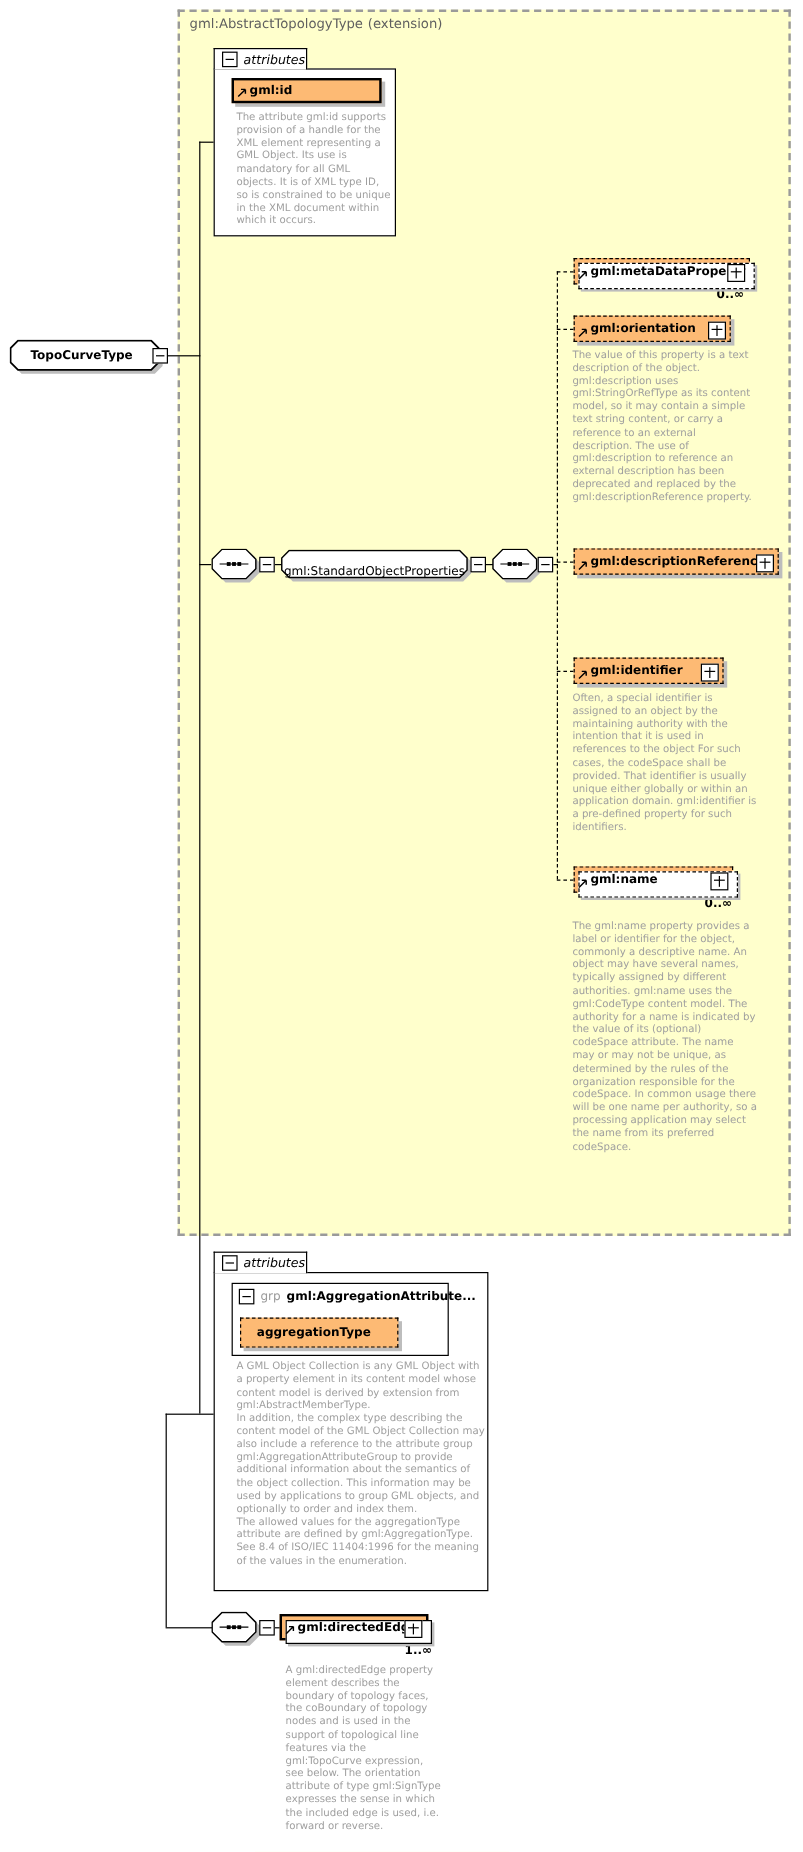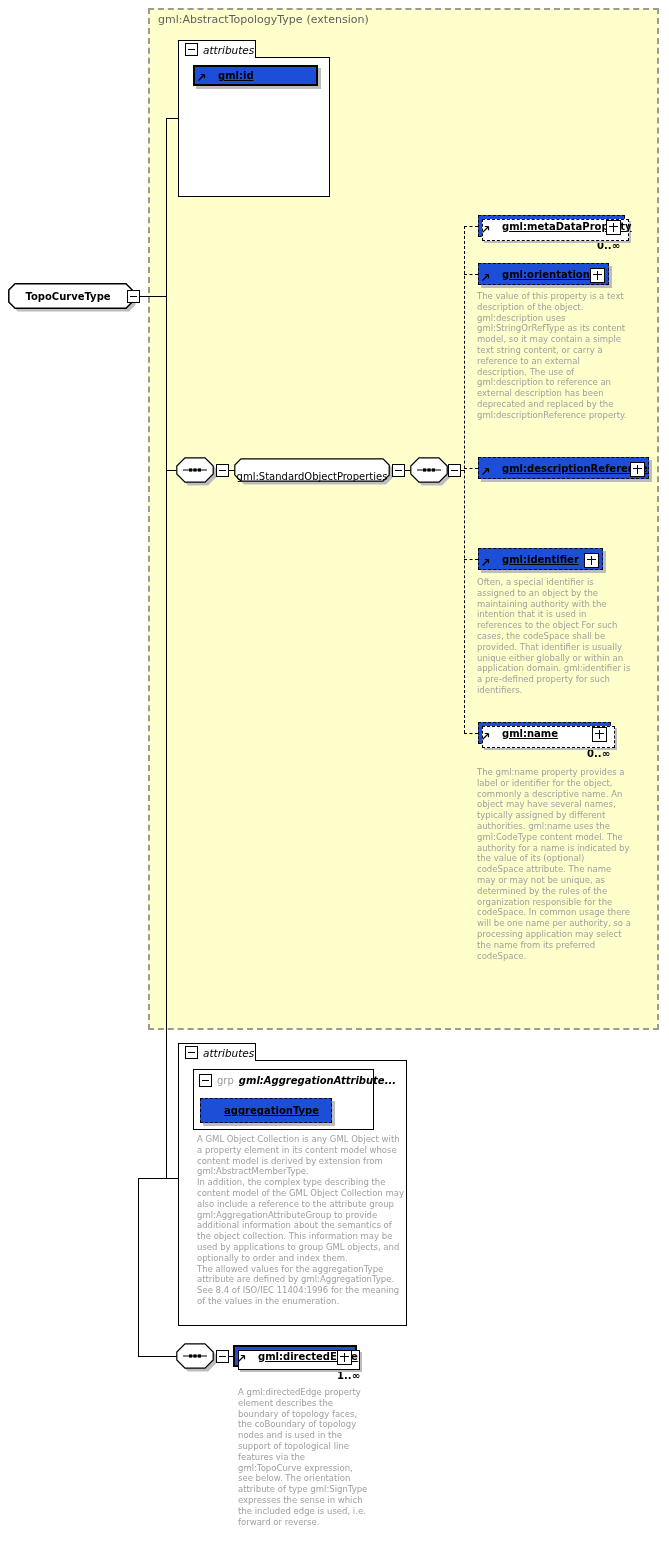--- a/index.html
+++ b/index.html
@@ -19,41 +19,41 @@
   .dash-h{height:0;border-top:1px dashed #000;}
   .dash-v{width:0;border-left:1px dashed #000;}
 
   
   .pm{width:13px;height:13px;background:#fff;border:1px solid #000;}
   .pm::before{content:"";position:absolute;left:2px;right:2px;top:50%;margin-top:-1px;height:1px;background:#000;}
   .pm.plus::after{content:"";position:absolute;top:2px;bottom:2px;left:50%;margin-left:-1px;width:1px;background:#000;}
   .pm.inline{position:relative;flex:0 0 13px;box-sizing:border-box;}
 
   
-  .ebox{background:#1d4ed8;border:1px dashed #000;display:flex;align-items:center;
-        padding-left:23px;font-size:10px;font-weight:700;color:#000;white-space:nowrap;
-        box-shadow:3px 3px 0 #bdbdbd;z-index:1;text-decoration:underline;}
+  .ebox{background:#fdba74;border:1px dashed #000;display:flex;align-items:center;
+        padding-left:13px;font-size:10px;font-weight:700;color:#000;white-space:nowrap;
+        box-shadow:3px 3px 0 #bdbdbd;z-index:1;}
   .ebox.solid{border:2px solid #000;}
   .ebox .pm{position:absolute;right:3px;top:50%;margin-top:-6.5px;}
   .ebox.multi{box-shadow:none;}
   .ebox.multi::before{content:"";position:absolute;z-index:-1;left:3px;top:3px;width:100%;height:100%;
         background:#fff;border:1px dashed #000;box-shadow:2px 2px 0 #bdbdbd;}
   .ebox.multi.solid::before{border:1px solid #000;}
   .ref-arrow{position:absolute;left:2px;bottom:2px;}
 
   
   .tab{background:#fff;border:1px solid #000;border-bottom:none;display:flex;align-items:center;
        gap:5px;padding:0 6px;font-size:10.5px;font-style:italic;z-index:2;}
   .panel{background:#fff;border:1px solid #000;}
 
   
   .grpbox{background:#fff;border:1px solid #000;}
   .grp-head{display:flex;align-items:center;gap:5px;padding:4px 0 0 5px;}
   .grp-kind{font-size:10px;color:#9a9a9a;}
-  .grp-name{font-size:10px;font-weight:700;white-space:nowrap;font-style:italic;}
+  .grp-name{font-size:10px;font-weight:700;white-space:nowrap;}
 
   
   .ann{font-size:8.5px;line-height:10.8px;color:#9f9f9f;}
   .ann.pre{white-space:pre-line;}
 
   
   .card{font-size:10px;font-weight:700;color:#000;text-align:right;white-space:nowrap;}
 
   
   .oct-label{display:flex;align-items:center;justify-content:center;font-size:10px;
@@ -100,20 +100,21 @@
     <span class="pm inline"></span>
     <span>attributes</span>
   </div>
   <div class="abs panel" style="left:178px;top:57px;width:152px;height:140px;"></div>
   <div class="abs ebox solid" style="left:193px;top:65px;width:125px;height:21px;">
     <svg class="ref-arrow" width="9" height="9" viewBox="0 0 9 9">
       <path d="M1.5 7.5 L7.5 1.5 M7.5 1.5 L3.8 1.5 M7.5 1.5 L7.5 5.2" stroke="#000" stroke-width="1.2" fill="none"></path>
     </svg>
     <span>gml:id</span>
   </div>
+  <div class="abs ann" style="left:197px;top:93px;width:130px;">The attribute gml:id supports provision of a handle for the XML element representing a GML Object. Its use is mandatory for all GML objects. It is of XML type ID, so is constrained to be unique in the XML document within which it occurs.</div>
 
   <svg class="abs" style="left:176px;top:457px;" width="42" height="30">
     <polygon points="12,3 32,3 40.5,12 40.5,20 32,28.5 12,28.5 3.5,20 3.5,12" fill="#bdbdbd"></polygon>
     <polygon points="9,0.8 29,0.8 37.2,9 37.2,17 29,25.2 9,25.2 0.8,17 0.8,9" fill="#fff" stroke="#000" stroke-width="1.2"></polygon>
     <line x1="7" y1="13" x2="31" y2="13" stroke="#000"></line>
     <rect x="13" y="11.4" width="3.2" height="3.2" fill="#000"></rect>
       <rect x="17.4" y="11.4" width="3.2" height="3.2" fill="#000"></rect>
       <rect x="21.8" y="11.4" width="3.2" height="3.2" fill="#000"></rect>
   </svg>
   <div class="abs pm" style="left:216px;top:464px;"></div>

